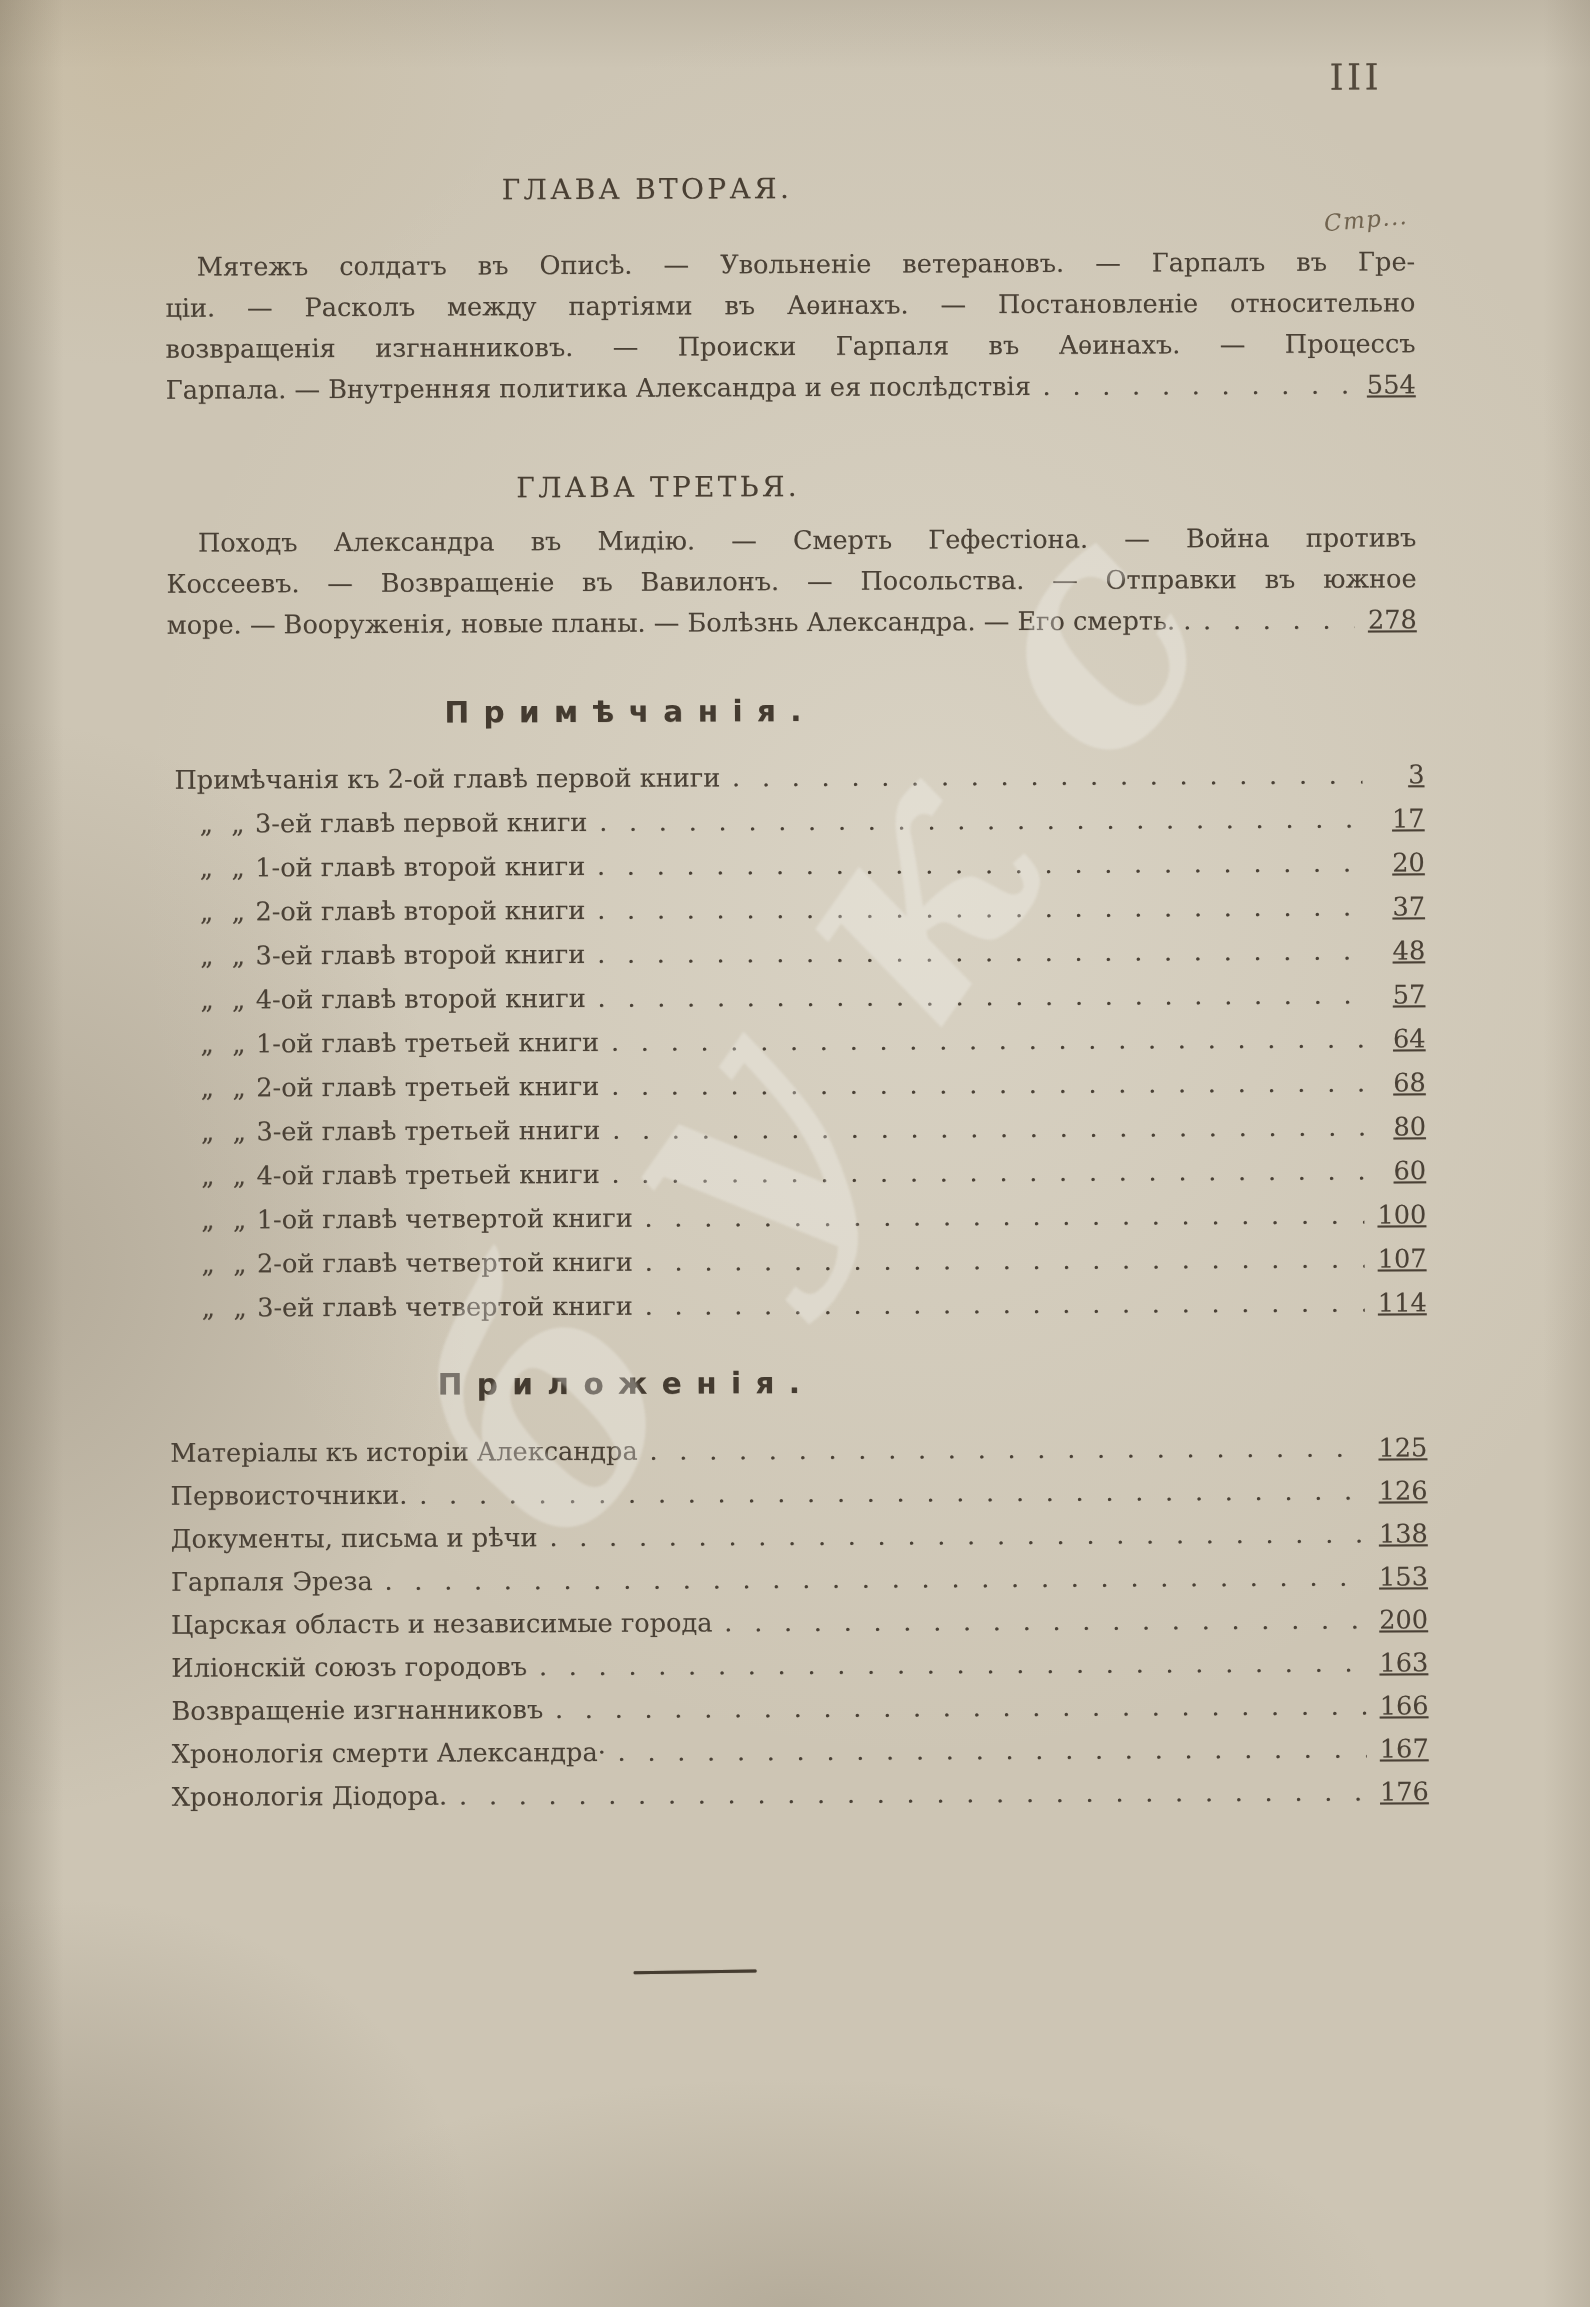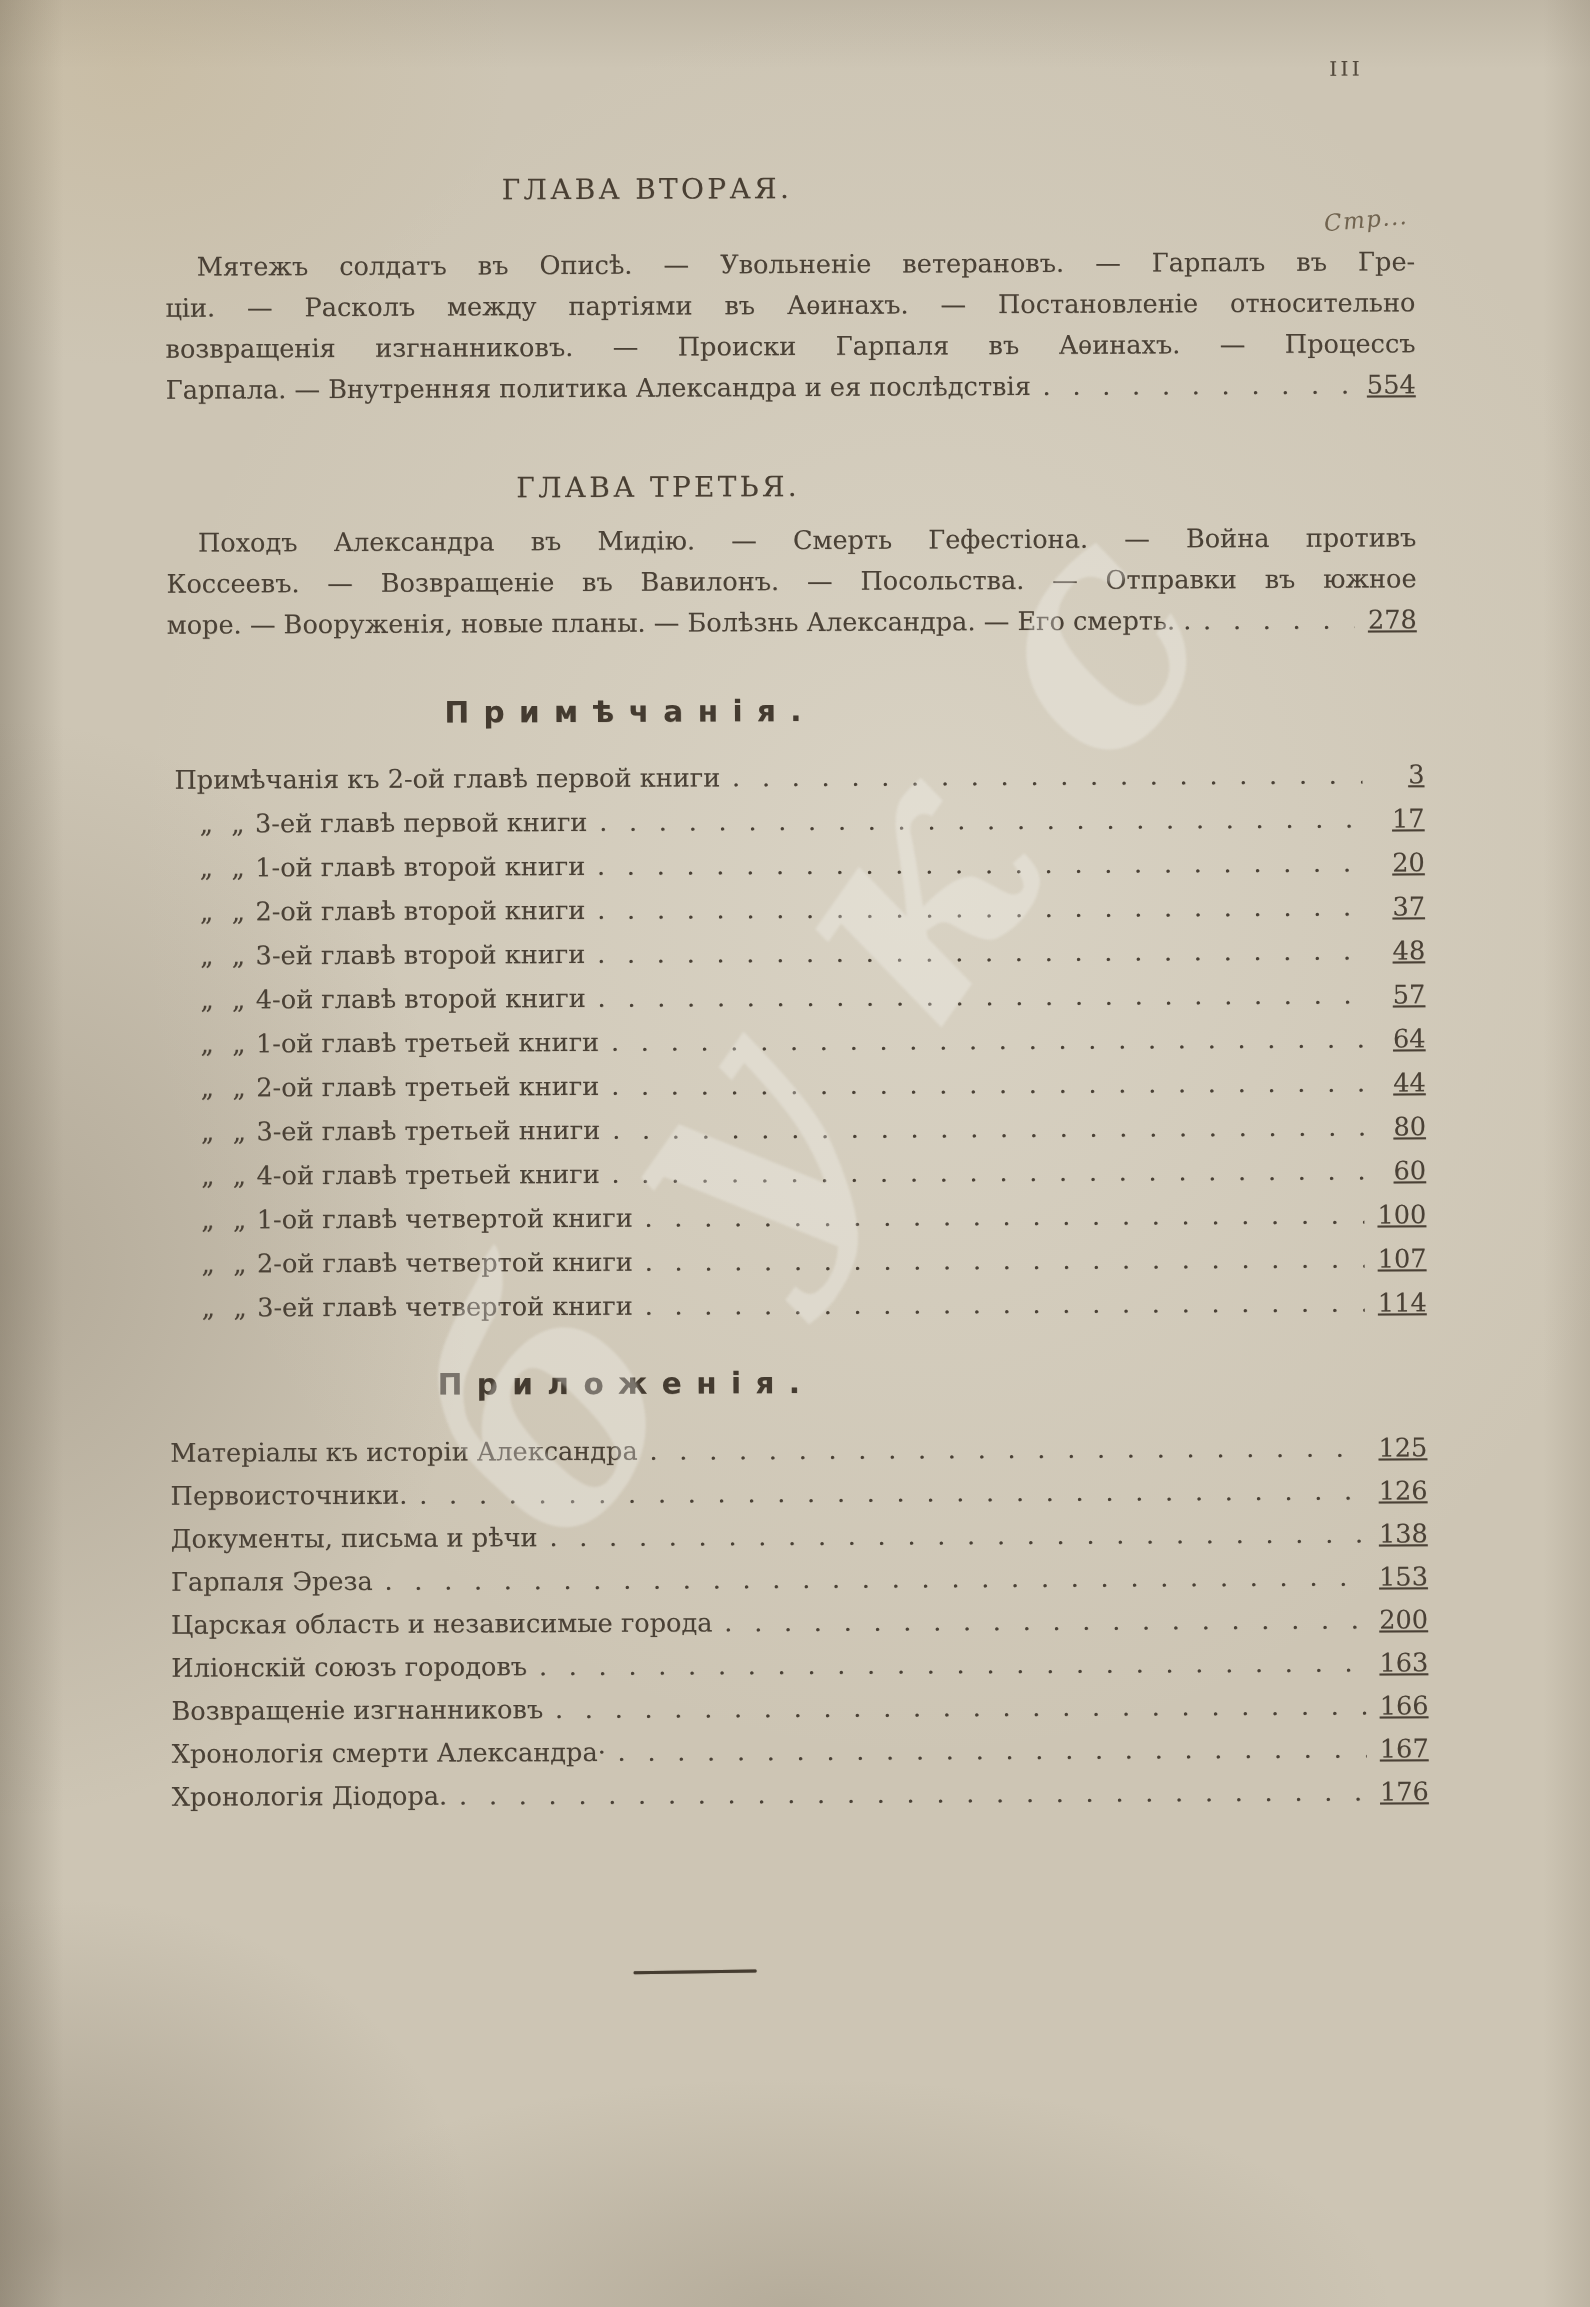--- a/index.html
+++ b/index.html
@@ -17,21 +17,21 @@
       linear-gradient(90deg, rgba(105,95,78,0.38), rgba(105,95,78,0) 4%),
       linear-gradient(270deg, rgba(120,108,90,0.20), rgba(120,108,90,0) 3%),
       linear-gradient(180deg, rgba(130,118,98,0.18), rgba(130,118,98,0) 3%),
       radial-gradient(1050px 1181px at 58% 38%, rgba(226,221,208,0.55), transparent 75%),
       #cdc5b4;
   }
   .ink{ text-shadow:0.3px 0.3px 0 rgba(74,64,52,0.28); }
 
   .folio{
     position:absolute; top:59px; left:1329px;
-    font-size:20px; letter-spacing:3.3px; color:#53493c;
+    font-size:36px; letter-spacing:3.3px; color:#53493c;
   }
   .chapter-h{
     position:absolute; transform:translateX(-50%);
     font-size:28px; letter-spacing:3.3px; white-space:nowrap; color:#493f33;
   }
   .col-header{
     position:absolute; top:209px; left:1323px;
     font-style:italic; font-size:23px; letter-spacing:1.3px;
     color:#70634f; transform:rotate(-5deg);
   }
@@ -163,21 +163,21 @@
         <span class="d2">„</span>
         <span class="rlabel">1-ой главѣ третьей книги</span>
         <span class="leader">................................................</span>
         <span class="pref">64</span>
       </div>
       <div class="trow">
         <span class="d1">„</span>
         <span class="d2">„</span>
         <span class="rlabel">2-ой главѣ третьей книги</span>
         <span class="leader">................................................</span>
-        <span class="pref">44</span>
+        <span class="pref">68</span>
       </div>
       <div class="trow">
         <span class="d1">„</span>
         <span class="d2">„</span>
         <span class="rlabel">3-ей главѣ третьей нниги</span>
         <span class="leader">................................................</span>
         <span class="pref">80</span>
       </div>
       <div class="trow">
         <span class="d1">„</span>

